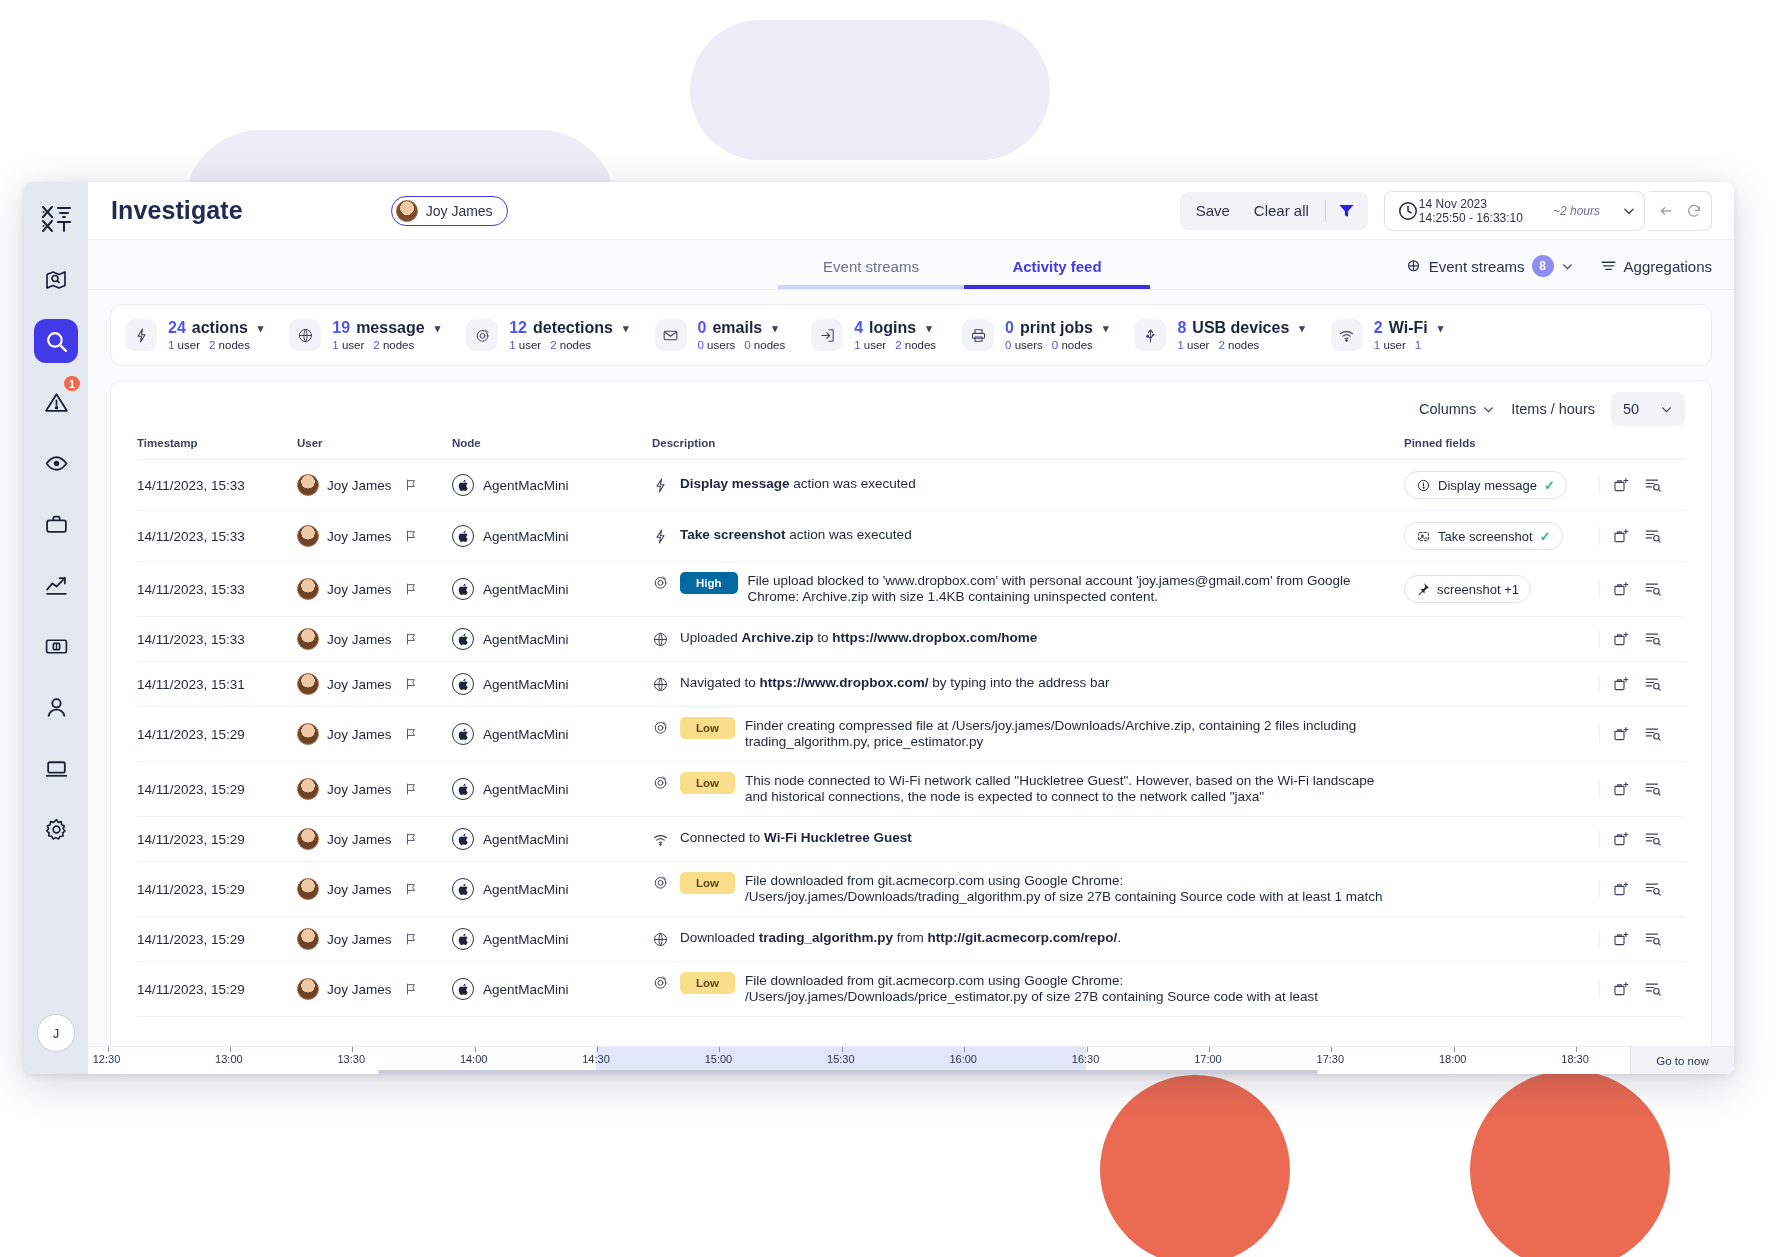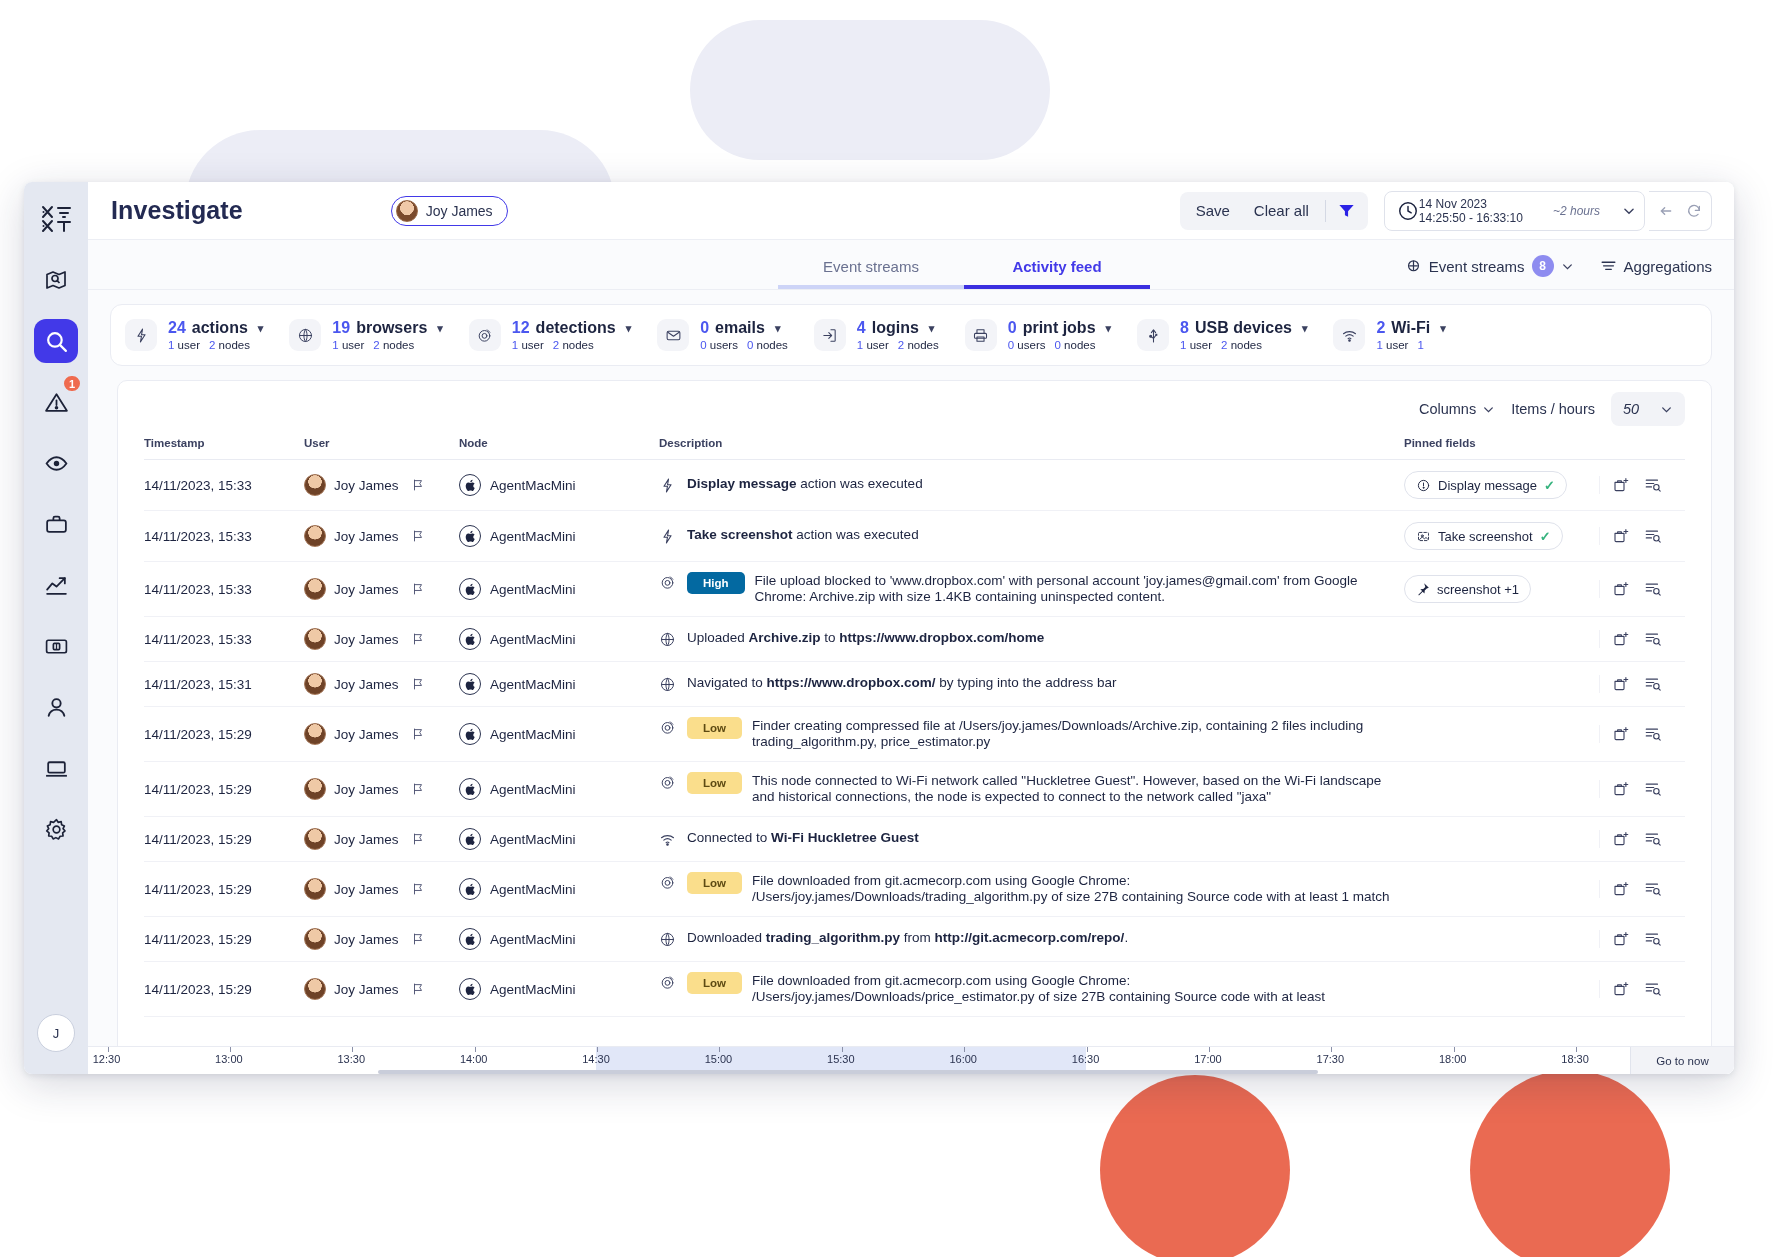--- a/index.html
+++ b/index.html
@@ -122,29 +122,28 @@
   }
   .sum-main { font-size: 16px; font-weight: 700; color: #1d2440; display: flex; align-items: center; gap: 6px; white-space: nowrap; }
   .sum-num { color: #4b57ef; }
   .sum-sub { font-size: 11.5px; color: #1d2440; display: flex; gap: 9px; white-space: nowrap; margin-top: 2px; }
   .sum-sub b { color: #4b57ef; font-weight: 400; }
   .caret { color: #3b4160; font-size: 11px; margin-left: 4px; }
 
   
   .table-card {
     margin-top: 14px; background: #fff; border: 1px solid #eaecf3; border-radius: 10px;
-    flex: 1; display: flex; flex-direction: column; min-height: 0; overflow: hidden; margin-left: 7px;
+    flex: 1; display: flex; flex-direction: column; min-height: 0; overflow: hidden;
   }
   .table-toolbar { height: 56px; flex: 0 0 56px; display: flex; align-items: center; justify-content: flex-end; padding: 0 26px; gap: 16px; }
   .tb-item { display: flex; align-items: center; gap: 6px; font-size: 14.5px; color: #2b3350; cursor: pointer; }
   .ipp-select {
     display: flex; align-items: center; justify-content: space-between; 
     background: #f2f3f7; border-radius: 8px; height: 34px; padding: 0 12px; font-size: 14.5px; color: #2b3350; cursor: pointer;
     min-width: 74px;
-    font-style: italic;
   }
 
   table.feed { width: 100%; border-collapse: collapse; table-layout: fixed; }
   table.feed th {
     font-size: 11.5px; font-weight: 700; color: #3b4160; text-align: left;
     padding: 0 0 10px 0; border-bottom: 1px solid #e9ebf2;
   }
   .tbl-wrap { flex: 1; overflow: hidden; padding: 0 26px; min-height: 0; }
   table.feed td { border-bottom: 1px solid #f0f1f6; padding: 11px 0; vertical-align: middle; font-size: 13.5px; color: #1d2440; }
   .col-ts { width: 160px; }
@@ -443,21 +442,21 @@
             <div class="sum-item">
               <div class="sum-icon">
                 <svg width="17" height="17" viewBox="0 0 24 24" fill="none" stroke="currentColor" stroke-width="1.4" stroke-linecap="round" stroke-linejoin="round">
                   <circle cx="12" cy="12" r="8.5"></circle>
                   <path d="M3.5 12 H20.5 M12 3.5 C15 7 15 17 12 20.5 C9 17 9 7 12 3.5Z"></path>
                 </svg>
               </div>
               <div>
                 <div class="sum-main">
                   <span class="sum-num">19</span>
-                  <span>browsers</span>
+                  <span>message</span>
                   <span class="caret">▾</span>
                 </div>
                 <div class="sum-sub">
                   <span><b>1</b> user</span>
                   <span><b>2</b> nodes</span>
                 </div>
               </div>
             </div>
             <div class="sum-item">
               <div class="sum-icon">

